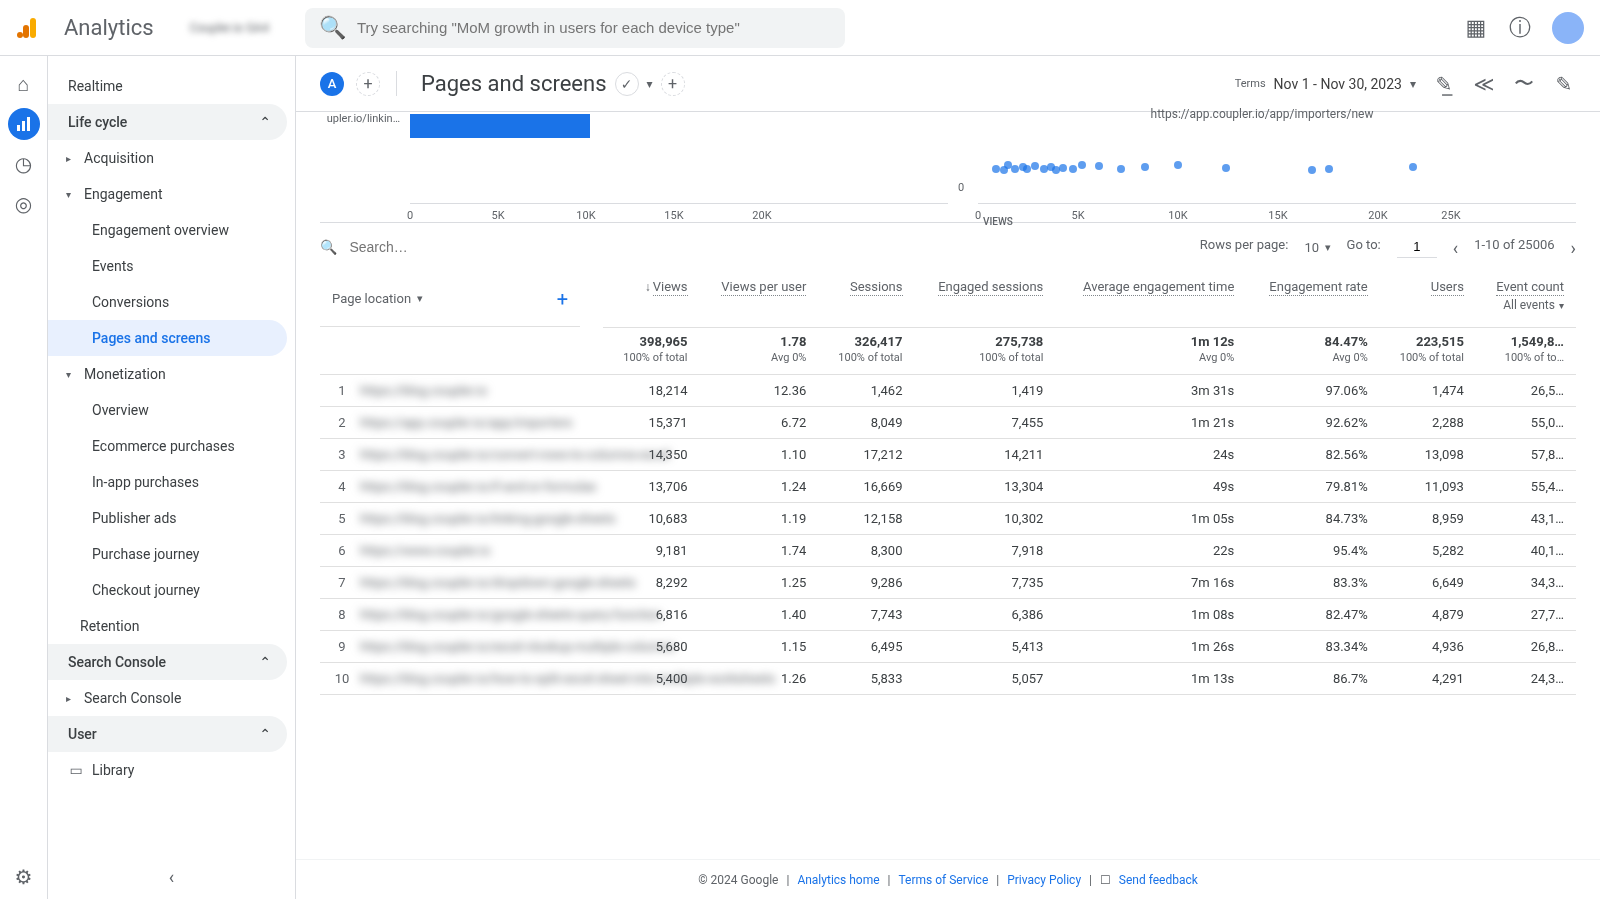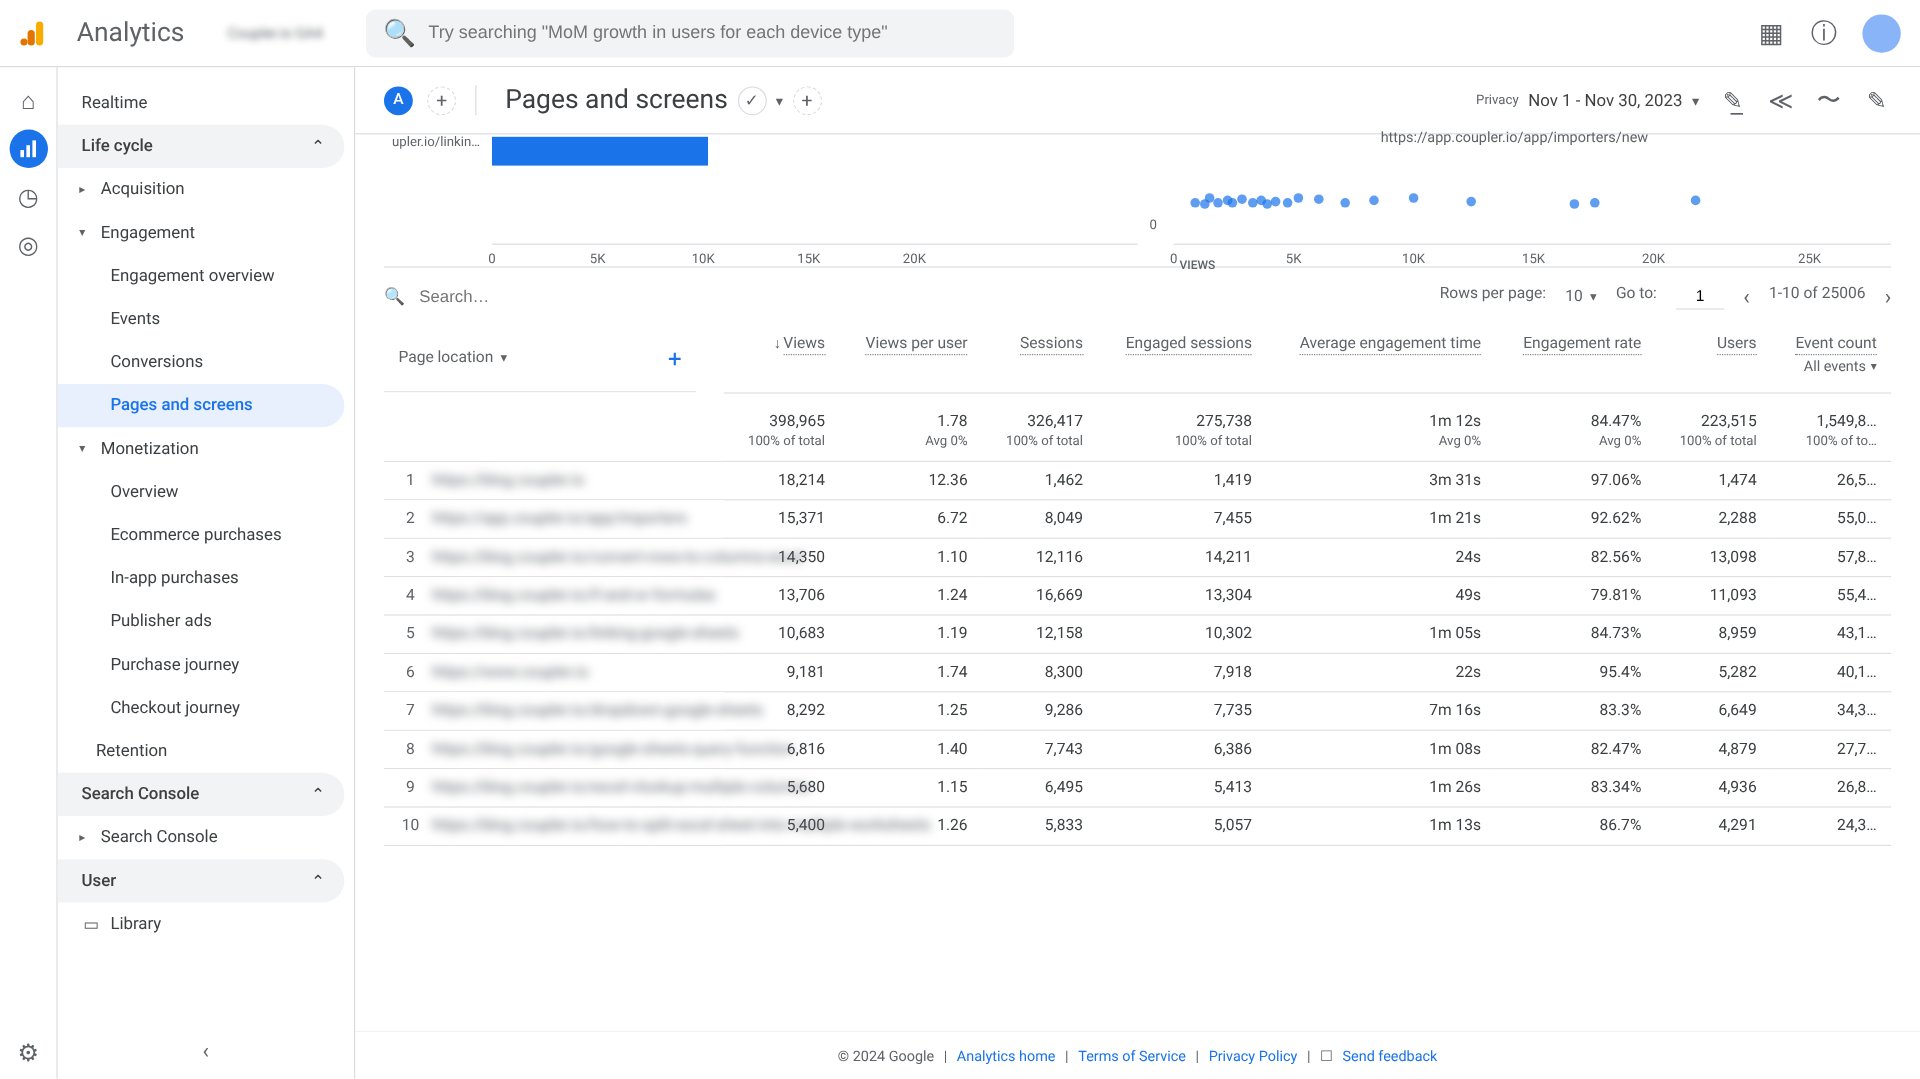--- a/index.html
+++ b/index.html
@@ -65,21 +65,21 @@
 table{border-collapse:collapse;width:100%;min-width:1100px}
 th,td{text-align:right;padding:8px 12px;font-size:13px;border-bottom:1px solid #e0e0e0;white-space:nowrap}
 th{font-weight:400;color:#5f6368;vertical-align:top;height:56px}
 th.dim,td.dim{text-align:left;min-width:260px;max-width:260px;position:sticky;left:0;background:#fff}
 th.dim{display:flex;align-items:center;justify-content:space-between}
 .dim-sel{display:flex;align-items:center;gap:6px;cursor:pointer}
 .add-dim{color:#1a73e8;font-size:20px;cursor:pointer}
 .th-main{border-bottom:1px dotted #80868b;padding-bottom:1px}
 .th-sub{font-size:12px;color:#5f6368;margin-top:4px}
 .sort-arrow{font-size:12px;margin-right:2px}
-.totals td{font-weight:400;padding-top:16px;padding-bottom:2px;border-bottom:none}
+.totals td{font-weight:700;padding-top:6px;padding-bottom:2px;border-bottom:none}
 .subtotals td{font-size:11px;color:#5f6368;font-weight:400;padding-top:0;padding-bottom:10px}
 .row-idx{display:inline-block;width:20px;text-align:center;color:#5f6368;margin-right:8px}
 .blur{filter:blur(4px);color:#5f6368}
 .footer{height:40px;display:flex;align-items:center;justify-content:center;gap:8px;font-size:12px;color:#5f6368;border-top:1px solid #f1f3f4}
 .footer a{color:#1a73e8;text-decoration:none}
 .evt-dd{display:flex;align-items:center;gap:4px;justify-content:flex-end;cursor:pointer}
 </style>
 </head>
 <body>
 
@@ -173,21 +173,21 @@
       <div class="badge-a">A</div>
       <div class="add-btn">+</div>
       <div class="pg-title-wrap">
         <span class="pg-title">Pages and screens</span>
         <span class="pill-btn">✓</span>
         <span style="color:#5f6368;font-size:12px">▾</span>
         <div class="add-btn">+</div>
       </div>
       <div class="pg-hdr-right">
         <div class="date-range">
-          <span class="date-lbl">Privacy</span>
+          <span class="date-lbl">Terms</span>
           <span class="date-val">Nov 1 - Nov 30, 2023</span>
           <span style="font-size:12px;color:#5f6368">▾</span>
         </div>
         <span class="tool-icon">✎̲</span>
         <span class="tool-icon">≪</span>
         <span class="tool-icon">〜</span>
         <span class="tool-icon">✎</span>
       </div>
     </div>
 
@@ -227,21 +227,21 @@
             <div class="dot" style="left: 55.2%; bottom: 27%;"></div>
             <div class="dot" style="left: 58%; bottom: 30%;"></div>
             <div class="dot" style="left: 72%; bottom: 33%;"></div>
           </div>
         <div class="axis" style="left:30px"></div>
         <div class="axis-tick" style="left:30px">0</div>
         <div class="axis-tick" style="left:130px">5K</div>
         <div class="axis-tick" style="left:230px">10K</div>
         <div class="axis-tick" style="left:330px">15K</div>
         <div class="axis-tick" style="left:430px">20K</div>
-        <div class="axis-tick" style="left:560px">25K</div>
+        <div class="axis-tick" style="left:503px">25K</div>
         <div class="x-label">VIEWS</div>
       </div>
     </div>
 
     <div class="divider"></div>
 
     <div class="tbl-toolbar">
       <div class="tbl-search">
         <span style="color:#5f6368">🔍</span>
         <input placeholder="Search…" style="">
@@ -326,21 +326,21 @@
               <td>7,455</td>
               <td>1m 21s</td>
               <td>92.62%</td>
               <td>2,288</td>
               <td>55,0…</td>
             </tr>
             <tr>
               <td class="dim"><span class="row-idx">3</span><span class="blur">https://blog.coupler.io/convert-rows-to-columns-excel</span></td>
               <td>14,350</td>
               <td>1.10</td>
-              <td>12,116</td>
+              <td>17,212</td>
               <td>14,211</td>
               <td>24s</td>
               <td>82.56%</td>
               <td>13,098</td>
               <td>57,8…</td>
             </tr>
             <tr>
               <td class="dim"><span class="row-idx">4</span><span class="blur">https://blog.coupler.io/if-and-or-formulas</span></td>
               <td>13,706</td>
               <td>1.24</td>

